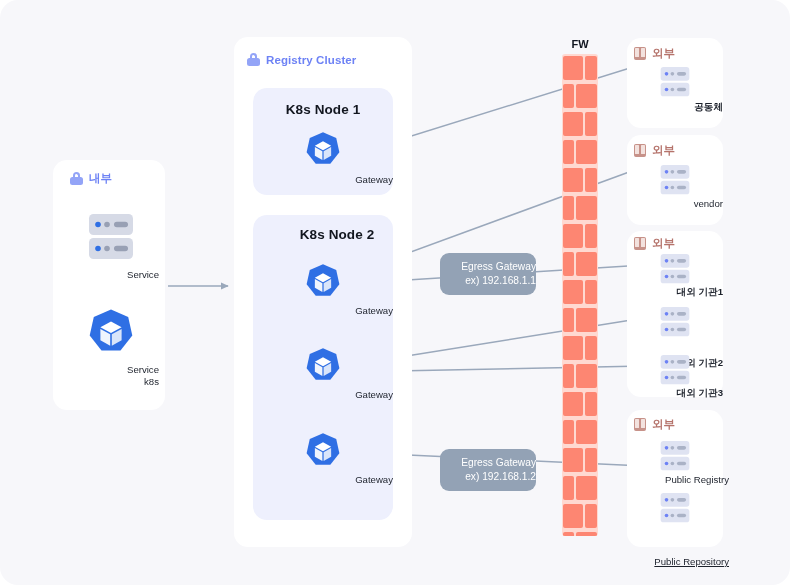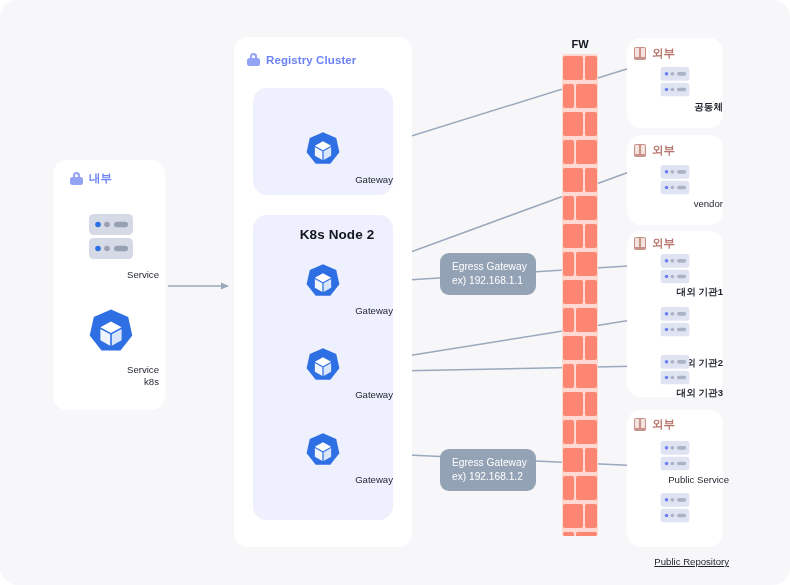--- a/index.html
+++ b/index.html
@@ -158,24 +158,24 @@
     background: #fd8672;
     border-radius: 2px;
   }
 
   
   .egress {
     position: absolute;
     background: #93a2b5;
     color: #ffffff;
     border-radius: 9px;
-    text-align: left;
+    text-align: right;
     font-size: 10.2px;
     line-height: 14px;
-    padding: 7px 12px;
+    padding: 7px 0;
     box-sizing: border-box;
     white-space: nowrap;
   }
 
   
   #arrows {
     position: absolute;
     left: 0; top: 0;
     width: 790px; height: 585px;
     pointer-events: none;
@@ -257,20 +257,21 @@
 
   <div class="tag" style="left:247px; top:53px;">
     <span class="lock">
       <span class="shackle"></span>
         <span class="body"></span>
     </span>
     <span class="tag-label blue">Registry Cluster</span>
   </div>
 
   <div class="panel-soft" style="left:253px; top:88px; width:140px; height:107px;"></div>
+  <div class="node-title" style="left:253px; top:102px; width:140px;">K8s Node 1</div>
   <div class="k8s" style="left:303px; top:131px;">
     <svg width="40" height="40" viewBox="0 0 52 52">
       <path d="M26 1.6 L43.2 9.1 L47.3 27.6 L35.5 42.6 L16.5 42.6 L4.7 27.6 L8.8 9.1 Z" fill="#2f6fe4"></path>
       <g fill="#ffffff">
         <path d="M26 13.4 L36.6 19.2 L26 25.1 L15.4 19.2 Z"></path>
         <path d="M15.4 20.9 L25.2 26.3 L25.2 37.8 L15.4 32.3 Z" opacity="0.93"></path>
         <path d="M36.6 20.9 L26.8 26.3 L26.8 37.8 L36.6 32.3 Z" opacity="0.82"></path>
       </g>
     </svg>
   </div>
@@ -497,21 +498,21 @@
       <rect x="1" y="1" width="44" height="21" rx="4.5" fill="#dfe3f2"></rect>
       <circle cx="10" cy="11.5" r="2.8" fill="#6d82f5"></circle>
       <circle cx="19" cy="11.5" r="2.8" fill="#aab2c6"></circle>
       <rect x="26" y="8.7" width="14" height="5.6" rx="2.8" fill="#aab2c6"></rect>
       <rect x="1" y="25" width="44" height="21" rx="4.5" fill="#dfe3f2"></rect>
       <circle cx="10" cy="35.5" r="2.8" fill="#6d82f5"></circle>
       <circle cx="19" cy="35.5" r="2.8" fill="#aab2c6"></circle>
       <rect x="26" y="32.7" width="14" height="5.6" rx="2.8" fill="#aab2c6"></rect>
     </svg>
   </div>
-  <div class="caption" style="left:621px; top:474px; width:108px;">Public Service</div>
+  <div class="caption" style="left:621px; top:474px; width:108px;">Public Registry</div>
 
   <div class="srv" style="left:660px; top:492px;">
     <svg width="30" height="32" viewBox="0 0 46 48">
       <rect x="1" y="1" width="44" height="21" rx="4.5" fill="#dfe3f2"></rect>
       <circle cx="10" cy="11.5" r="2.8" fill="#6d82f5"></circle>
       <circle cx="19" cy="11.5" r="2.8" fill="#aab2c6"></circle>
       <rect x="26" y="8.7" width="14" height="5.6" rx="2.8" fill="#aab2c6"></rect>
       <rect x="1" y="25" width="44" height="21" rx="4.5" fill="#dfe3f2"></rect>
       <circle cx="10" cy="35.5" r="2.8" fill="#6d82f5"></circle>
       <circle cx="19" cy="35.5" r="2.8" fill="#aab2c6"></circle>

